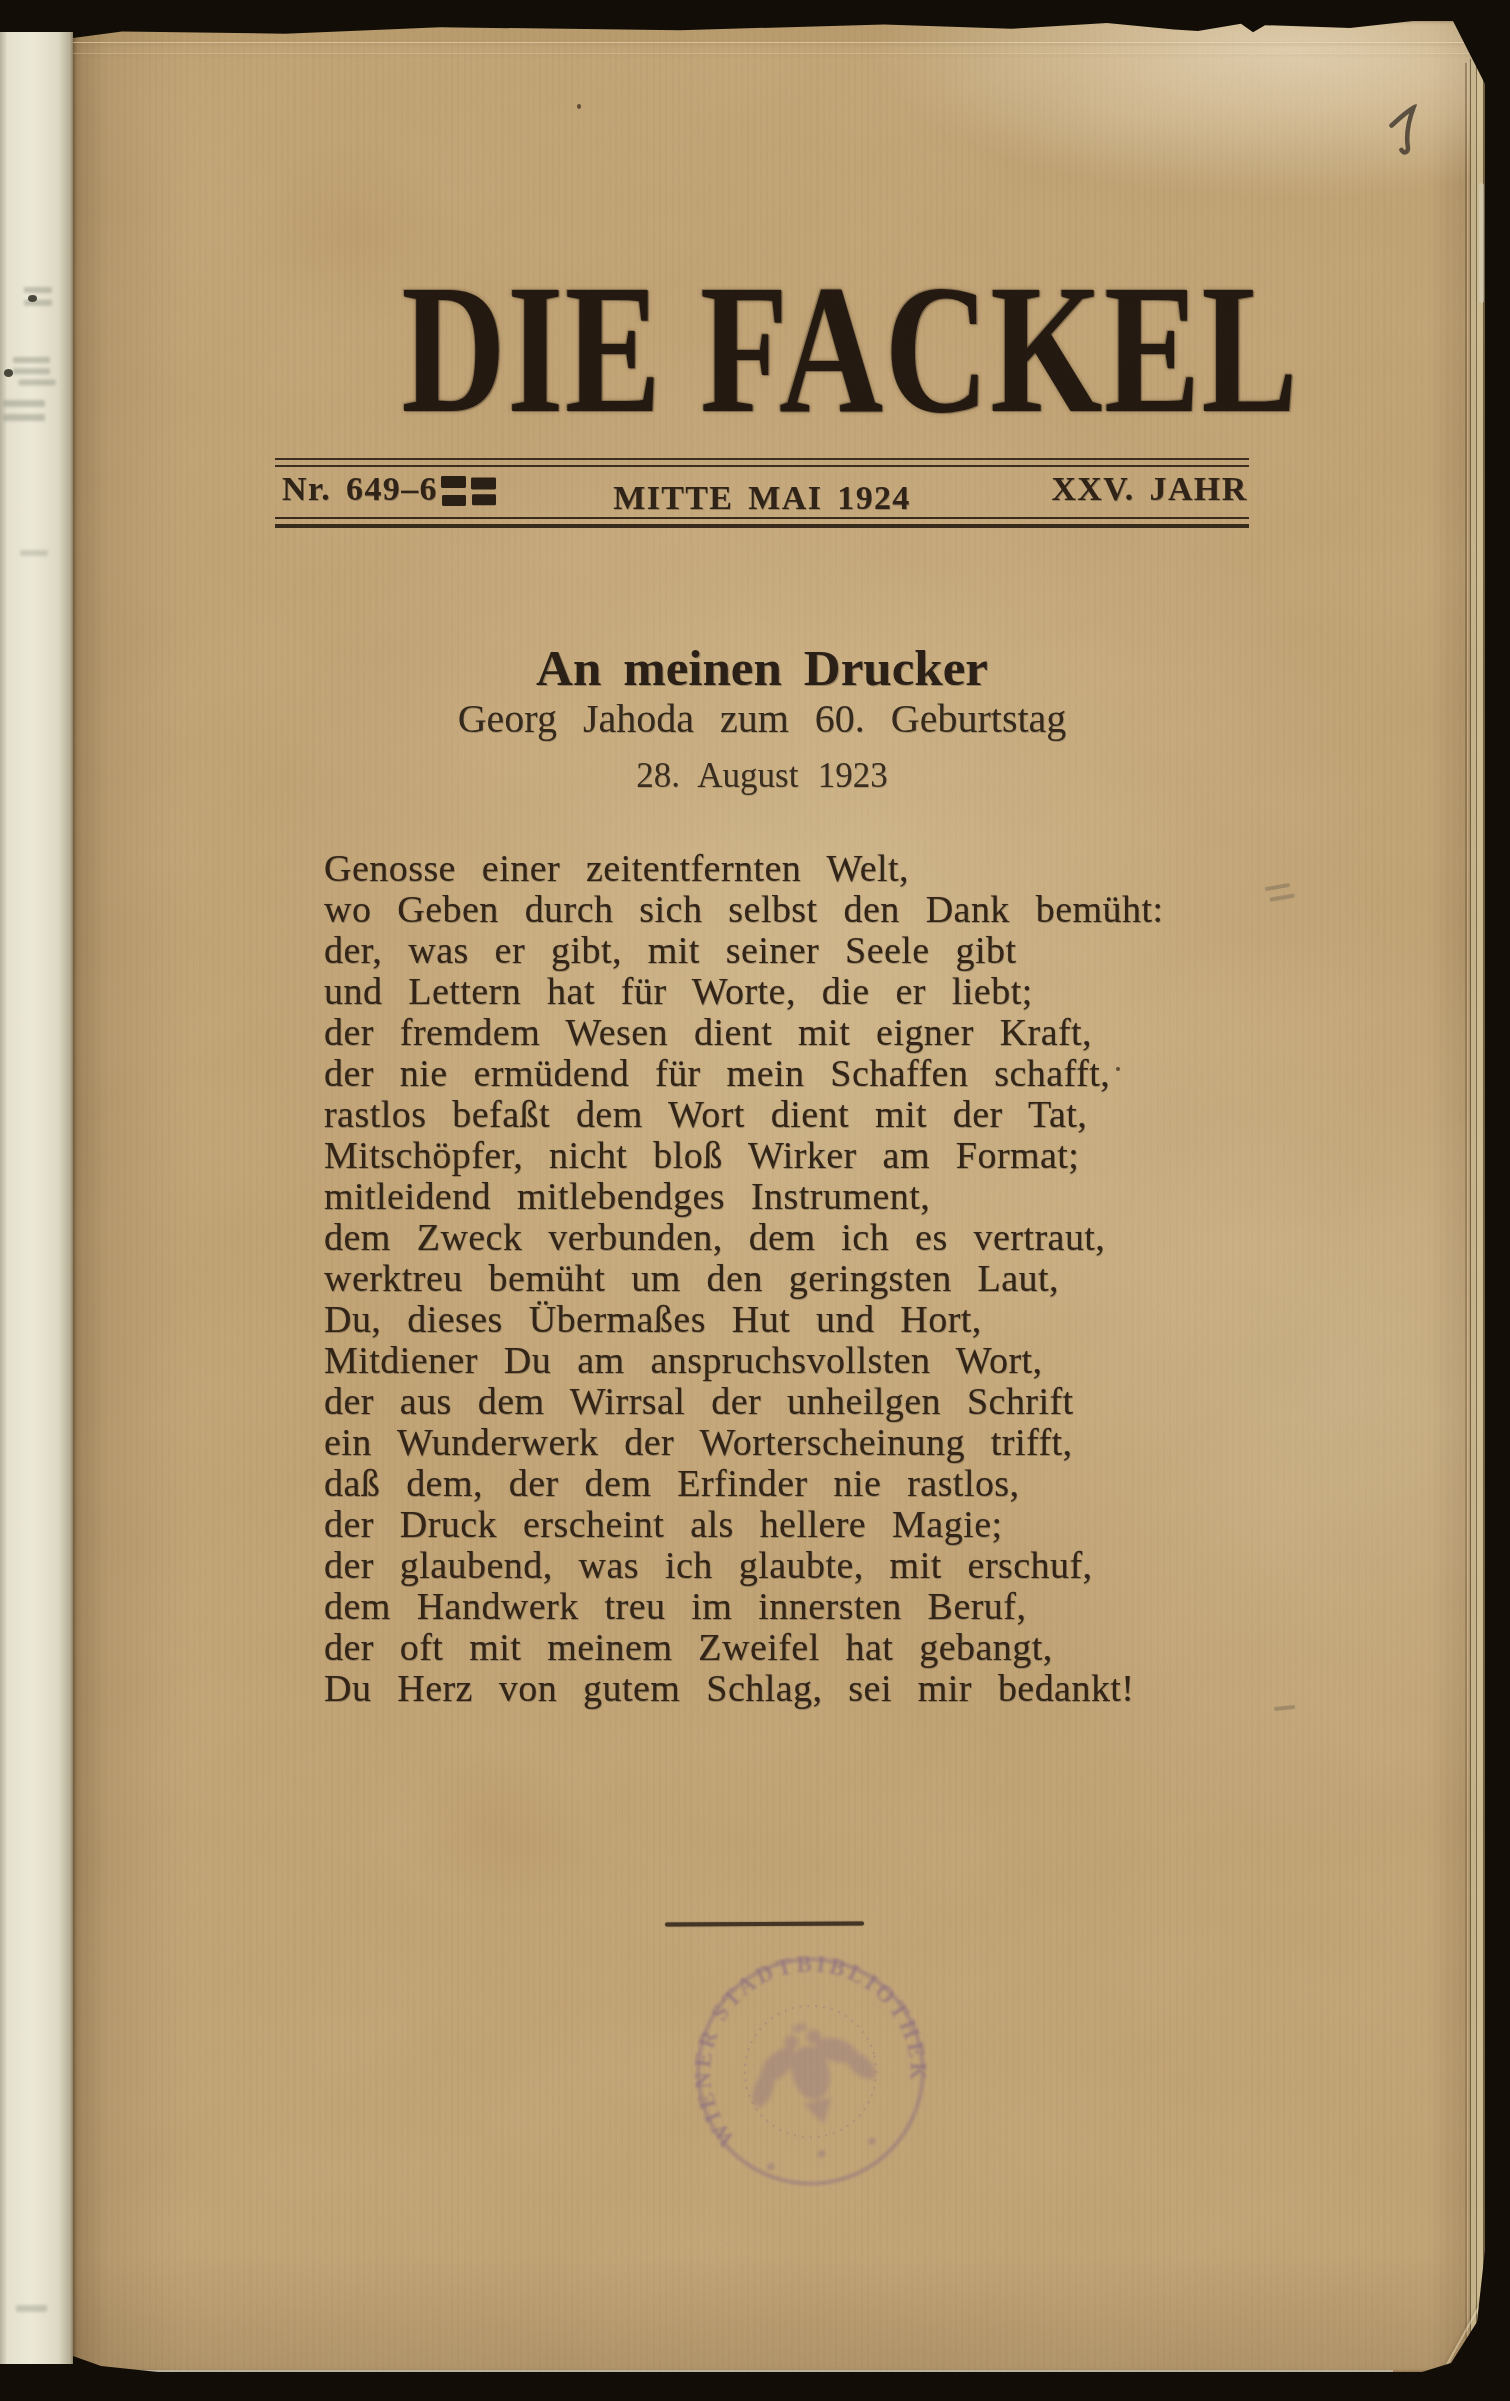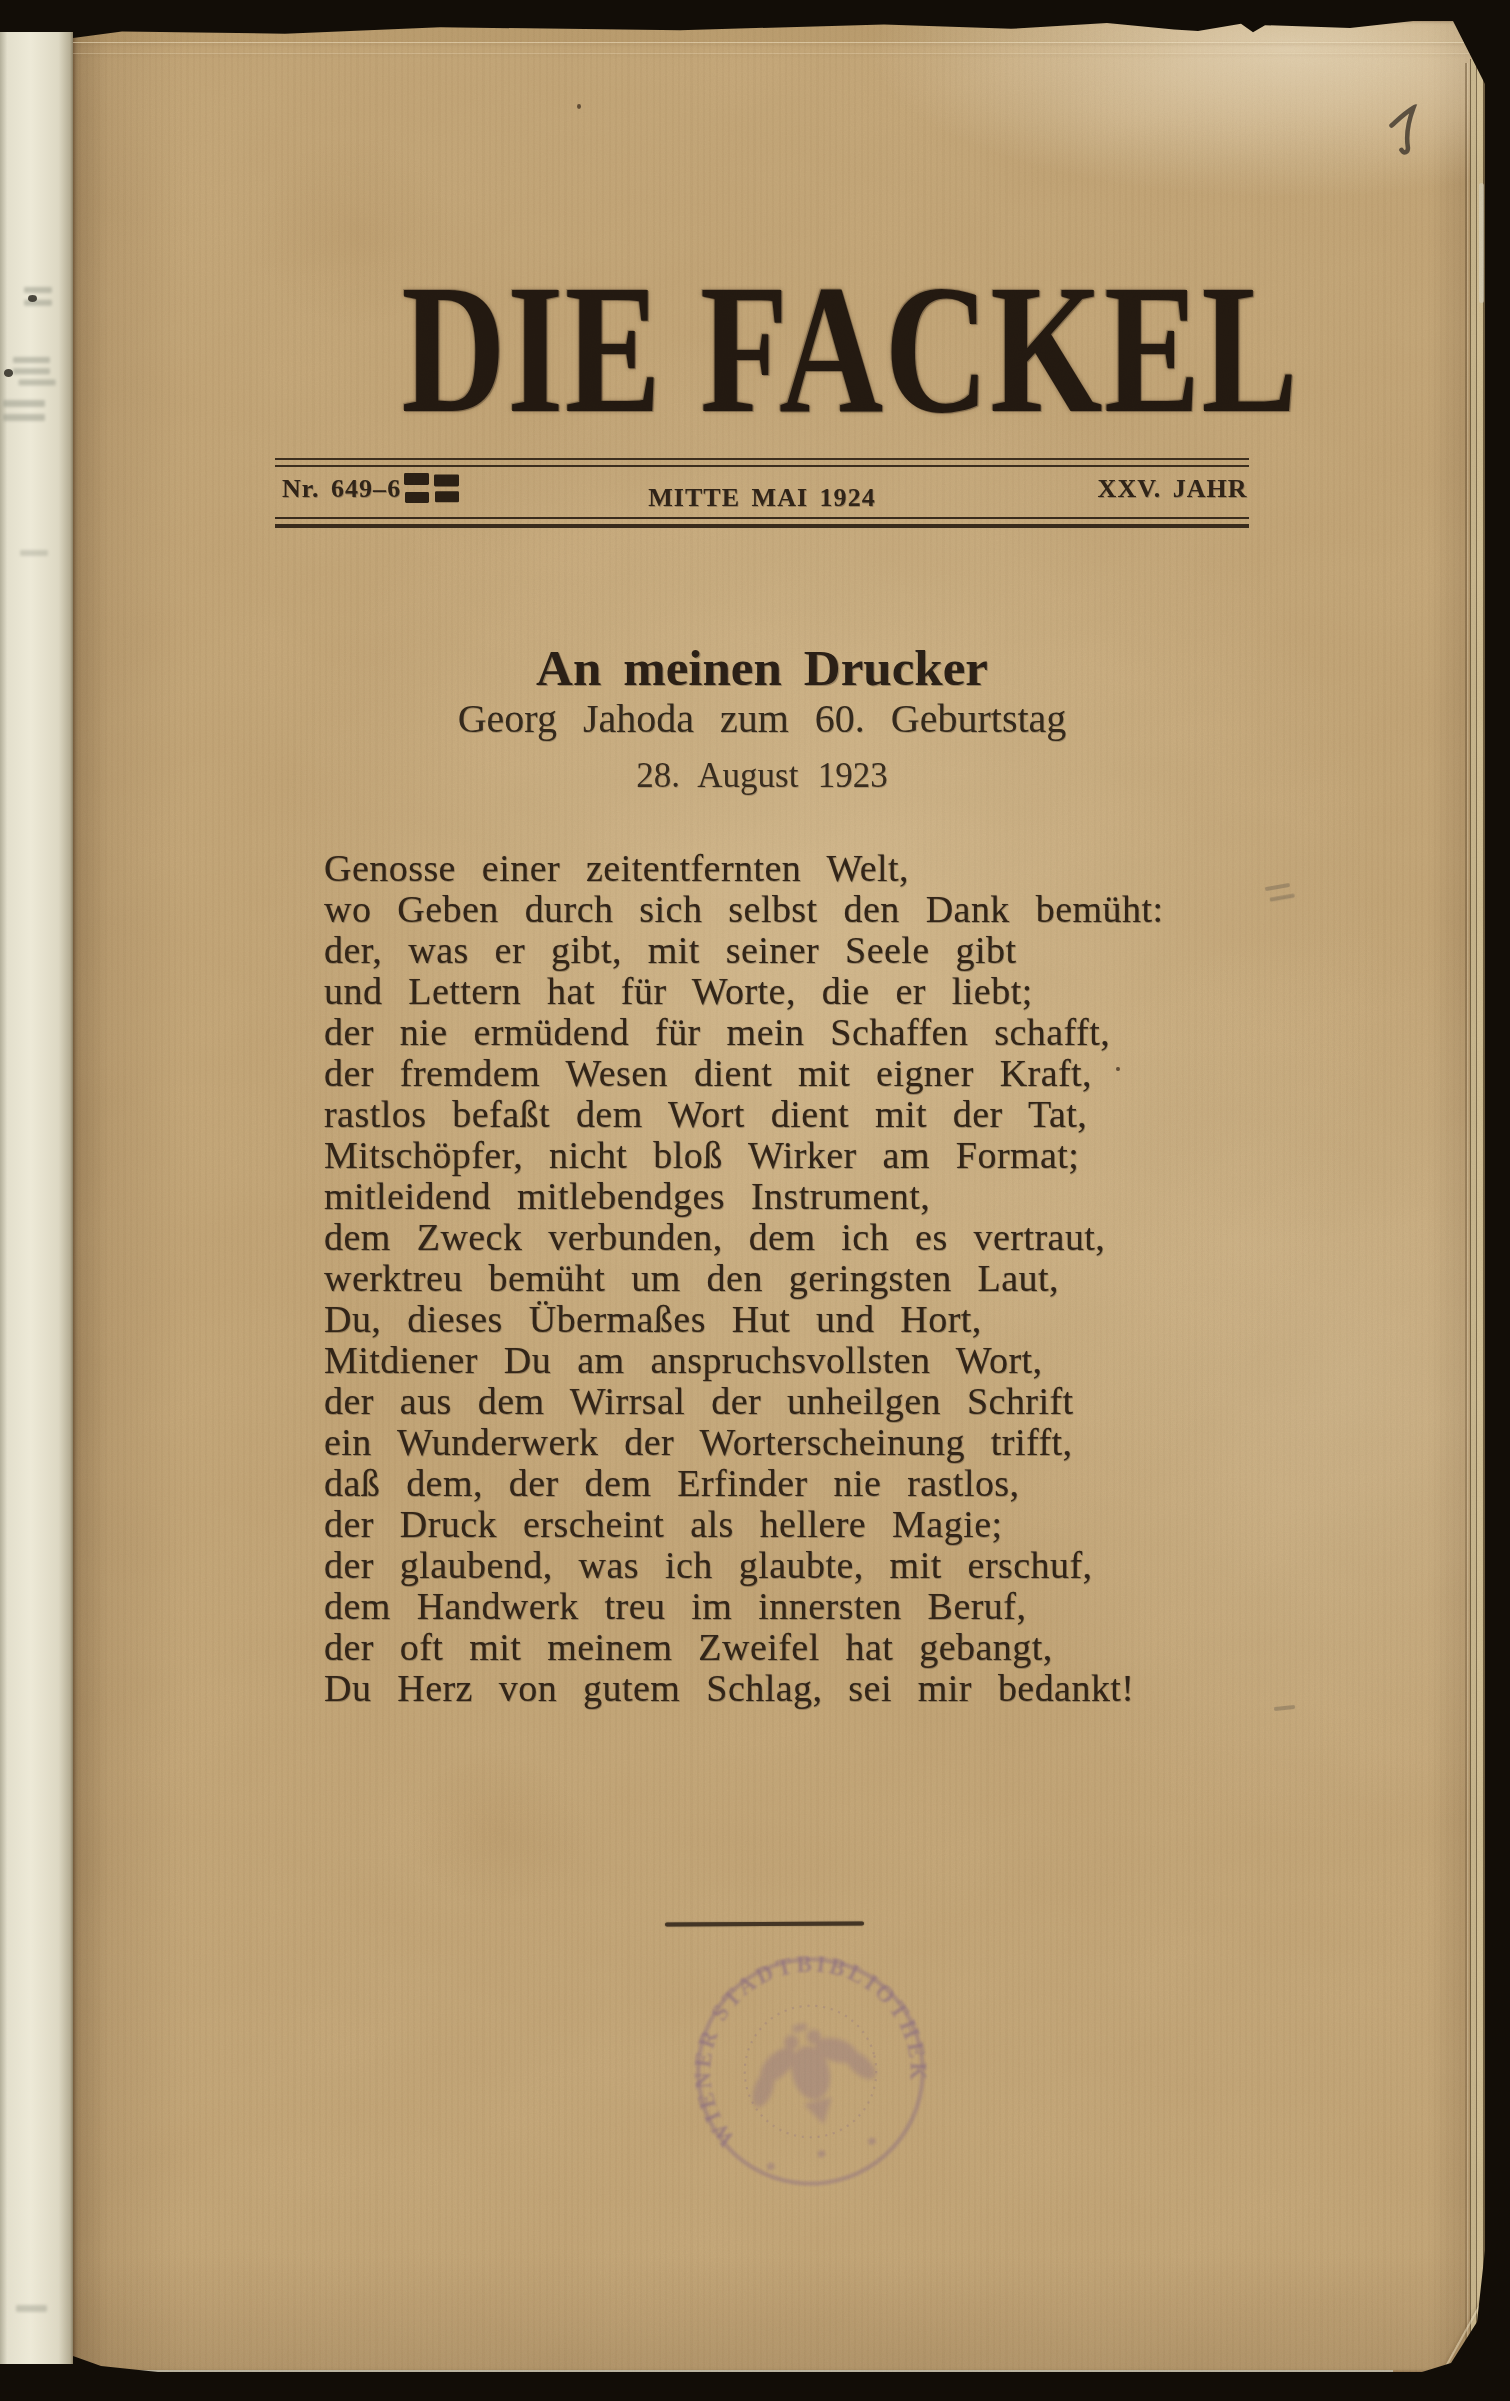--- a/index.html
+++ b/index.html
@@ -76,21 +76,21 @@
     display:inline-block;transform:scaleX(.78);transform-origin:center;
     font-weight:bold;font-size:185px;line-height:185px;letter-spacing:.01em;
     color:#241a11;
     text-shadow:1.4px 1.4px 0 rgba(36,26,17,.28), -1.4px -0.7px 0 rgba(36,26,17,.22), 0 0 5px rgba(60,40,20,.4);
   }
 
   .rule{position:absolute;left:0;width:100%;background:transparent;border-color:#332618;}
   .rule.rule-top{top:437px;height:5px;border-top:2.8px solid #332618;border-bottom:2.8px solid #332618;opacity:.92;}
   .rule.rule-bottom{top:496px;height:5px;border-top:2.8px solid #332618;border-bottom:4.2px solid #332618;opacity:.95;}
 
-  .band{position:absolute;top:448px;left:0;width:100%;height:41px;font-weight:bold;font-size:26px;line-height:40px;
+  .band{position:absolute;top:448px;left:0;width:100%;height:41px;font-weight:bold;font-size:34px;line-height:40px;
     letter-spacing:.04em;word-spacing:.15em;color:#312519;
     text-shadow:0.7px 0.7px 0 rgba(49,37,25,.3);}
   .band .issue{position:absolute;left:7px;top:0;white-space:nowrap;}
   .band .mid{position:absolute;left:0;top:9px;width:100%;text-align:center;}
   .band .year{position:absolute;right:1.4px;top:0;white-space:nowrap;}
   .blocks{display:inline-block;position:relative;width:59px;height:32px;vertical-align:-7px;margin-left:2.8px;}
   .blocks .r1{position:absolute;top:1.4px;left:0;width:25.4px;height:11.3px;background:#2c2115;box-shadow:30px 1.4px 0 #2c2115;border-radius:1.4px;filter:blur(0.3px);}
   .blocks .r2{position:absolute;top:20px;left:1.4px;width:24px;height:10.6px;background:#2c2115;box-shadow:30px -0.7px 0 #2c2115;border-radius:1.4px;filter:blur(0.3px);}
 
   .a-title{position:absolute;top:622px;left:0;width:100%;text-align:center;
@@ -165,22 +165,22 @@
 
       <div class="a-title">An meinen Drucker</div>
       <div class="a-sub">Georg Jahoda zum 60. Geburtstag</div>
       <div class="a-date">28. August 1923</div>
 
       <div class="poem">
           <div>Genosse einer zeitentfernten Welt,</div>
           <div>wo Geben durch sich selbst den Dank bemüht:</div>
           <div>der, was er gibt, mit seiner Seele gibt</div>
           <div>und Lettern hat für Worte, die er liebt;</div>
+          <div>der fremdem Wesen dient mit eigner Kraft,</div>
           <div>der nie ermüdend für mein Schaffen schafft,</div>
-          <div>der fremdem Wesen dient mit eigner Kraft,</div>
           <div>rastlos befaßt dem Wort dient mit der Tat,</div>
           <div>Mitschöpfer, nicht bloß Wirker am Format;</div>
           <div>mitleidend mitlebendges Instrument,</div>
           <div>dem Zweck verbunden, dem ich es vertraut,</div>
           <div>werktreu bemüht um den geringsten Laut,</div>
           <div>Du, dieses Übermaßes Hut und Hort,</div>
           <div>Mitdiener Du am anspruchsvollsten Wort,</div>
           <div>der aus dem Wirrsal der unheilgen Schrift</div>
           <div>ein Wunderwerk der Worterscheinung trifft,</div>
           <div>daß dem, der dem Erfinder nie rastlos,</div>

